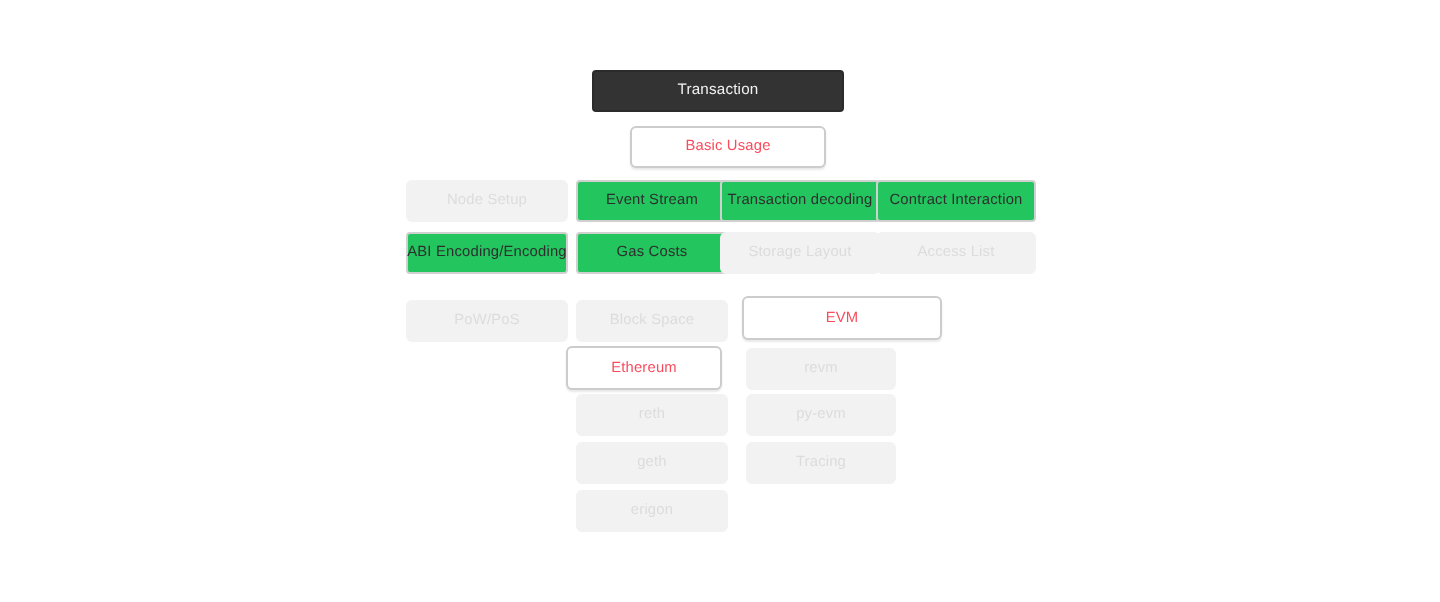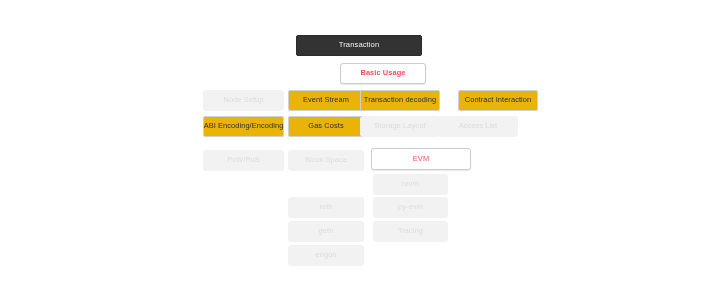--- a/index.html
+++ b/index.html
@@ -52,50 +52,51 @@
   
   .node.selected {
     background: #ffffff;
     color: #fa4b5d;
     border: 1px solid #cccccc;
     box-shadow: 0 1px 1px rgba(0,0,0,0.09);
   }
 
   
   .node.active {
-    background: #eab308;
+    background: #22c55e;
     color: #2e2e2e;
     border: 1px solid #d0d0d0;
     border-radius: 2px;
   }
 
   
   .node.dim {
     background: #f2f2f2;
     color: #dcdcdc;
     border: 1px solid #f2f2f2;
     border-radius: 3px;
   }
 </style>
 </head>
 <body>
 
 <div id="board">
     <div class="node root" style="left: 296px; top: 35px; width: 126px; height: 21px;">Transaction</div>
-    <div class="node selected" style="left: 340px; top: 63px; width: 86px; height: 21px; font-weight: bold;">Basic Usage</div>
+    <div class="node selected" style="left: 315px; top: 63px; width: 98px; height: 21px;">Basic Usage</div>
     <div class="node dim" style="left: 203px; top: 90px; width: 81px; height: 21px;">Node Setup</div>
     <div class="node active" style="left: 288px; top: 90px; width: 76px; height: 21px;">Event Stream</div>
     <div class="node active" style="left: 360px; top: 90px; width: 80px; height: 21px;">Transaction decoding</div>
-    <div class="node active" style="left: 458px; top: 90px; width: 80px; height: 21px; text-align: right;">Contract Interaction</div>
+    <div class="node active" style="left: 438px; top: 90px; width: 80px; height: 21px; text-align: right;">Contract Interaction</div>
     <div class="node active" style="left: 203px; top: 116px; width: 81px; height: 21px;">ABI Encoding/Encoding</div>
     <div class="node active" style="left: 288px; top: 116px; width: 76px; height: 21px;">Gas Costs</div>
     <div class="node dim" style="left: 360px; top: 116px; width: 80px; height: 21px;">Storage Layout</div>
     <div class="node dim" style="left: 438px; top: 116px; width: 80px; height: 21px;">Access List</div>
     <div class="node dim" style="left: 203px; top: 150px; width: 81px; height: 21px;">PoW/PoS</div>
     <div class="node dim" style="left: 288px; top: 150px; width: 76px; height: 21px;">Block Space</div>
     <div class="node selected" style="left: 371px; top: 148px; width: 100px; height: 22px;">EVM</div>
+    <div class="node selected" style="left: 283px; top: 173px; width: 78px; height: 22px;">Ethereum</div>
     <div class="node dim" style="left: 373px; top: 174px; width: 75px; height: 21px;">revm</div>
     <div class="node dim" style="left: 288px; top: 197px; width: 76px; height: 21px;">reth</div>
     <div class="node dim" style="left: 373px; top: 197px; width: 75px; height: 21px;">py-evm</div>
     <div class="node dim" style="left: 288px; top: 221px; width: 76px; height: 21px;">geth</div>
     <div class="node dim" style="left: 373px; top: 221px; width: 75px; height: 21px;">Tracing</div>
     <div class="node dim" style="left: 288px; top: 245px; width: 76px; height: 21px;">erigon</div>
   </div>
 
 </body></html>

